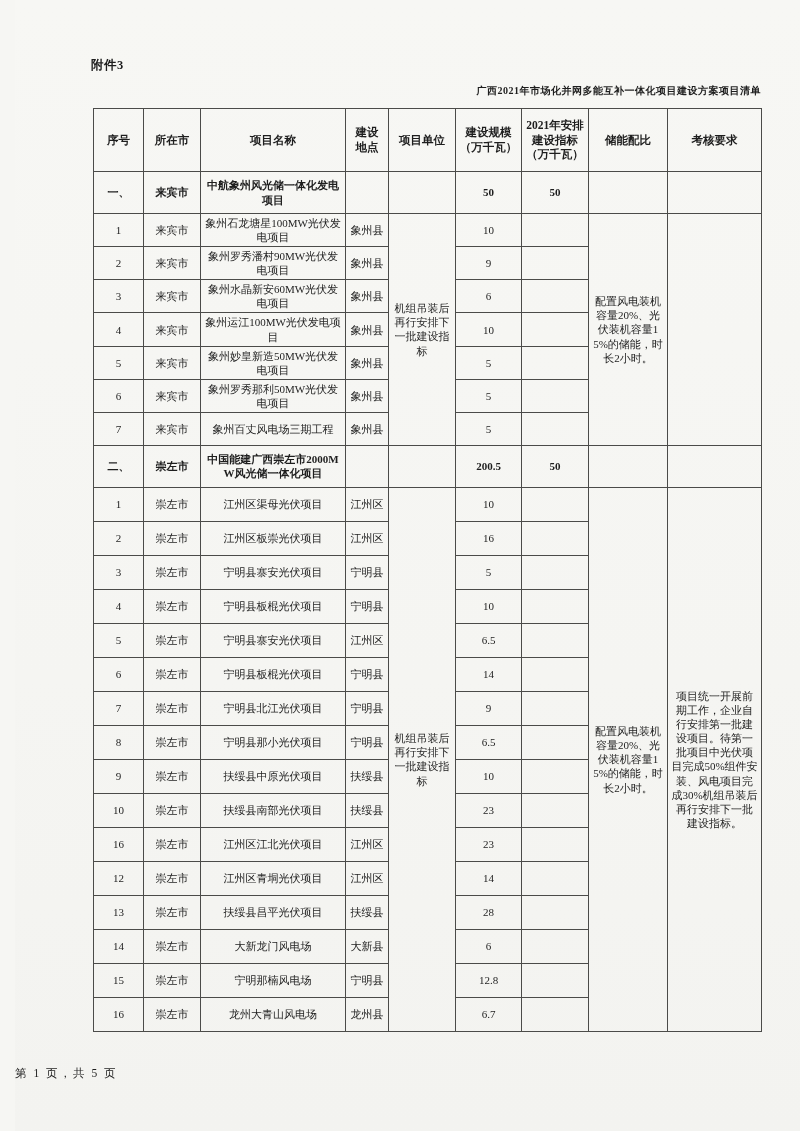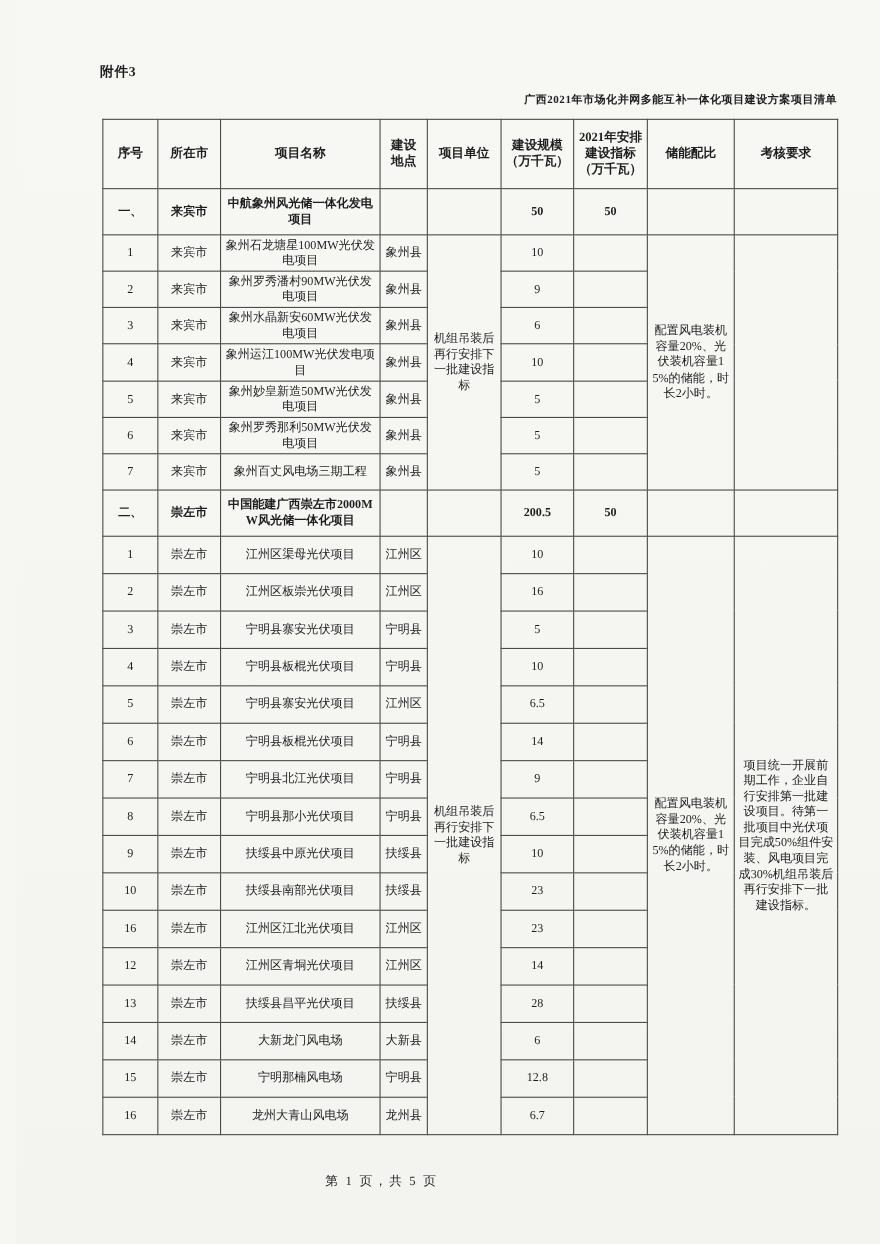--- a/index.html
+++ b/index.html
@@ -44,21 +44,21 @@
     padding:2px 1px;
   }
   tr.sec-header td{font-weight:bold;}
   td.cell-name{text-align:left;}
   td.cell-unit, td.cell-storage, td.cell-assessment{text-align:left;vertical-align:middle;padding:3px 4px;}
   tr.sec1-row{height:33px;}
   tr.sec2-row{height:34px;}
   tr.sec-header{height:42px;}
   .page-footer{
     position:absolute;left:0;top:1066px;width:664px;
-    text-align:center;font-size:11.5px;letter-spacing:2px;
+    text-align:left;font-size:11.5px;letter-spacing:2px;
   }
 </style>
 </head>
 <body>
 
 <div class="page">
 
   <div class="attachment">附件3</div>
 
   <div class="doc-title">广西2021年市场化并网多能互补一体化项目建设方案项目清单</div>

